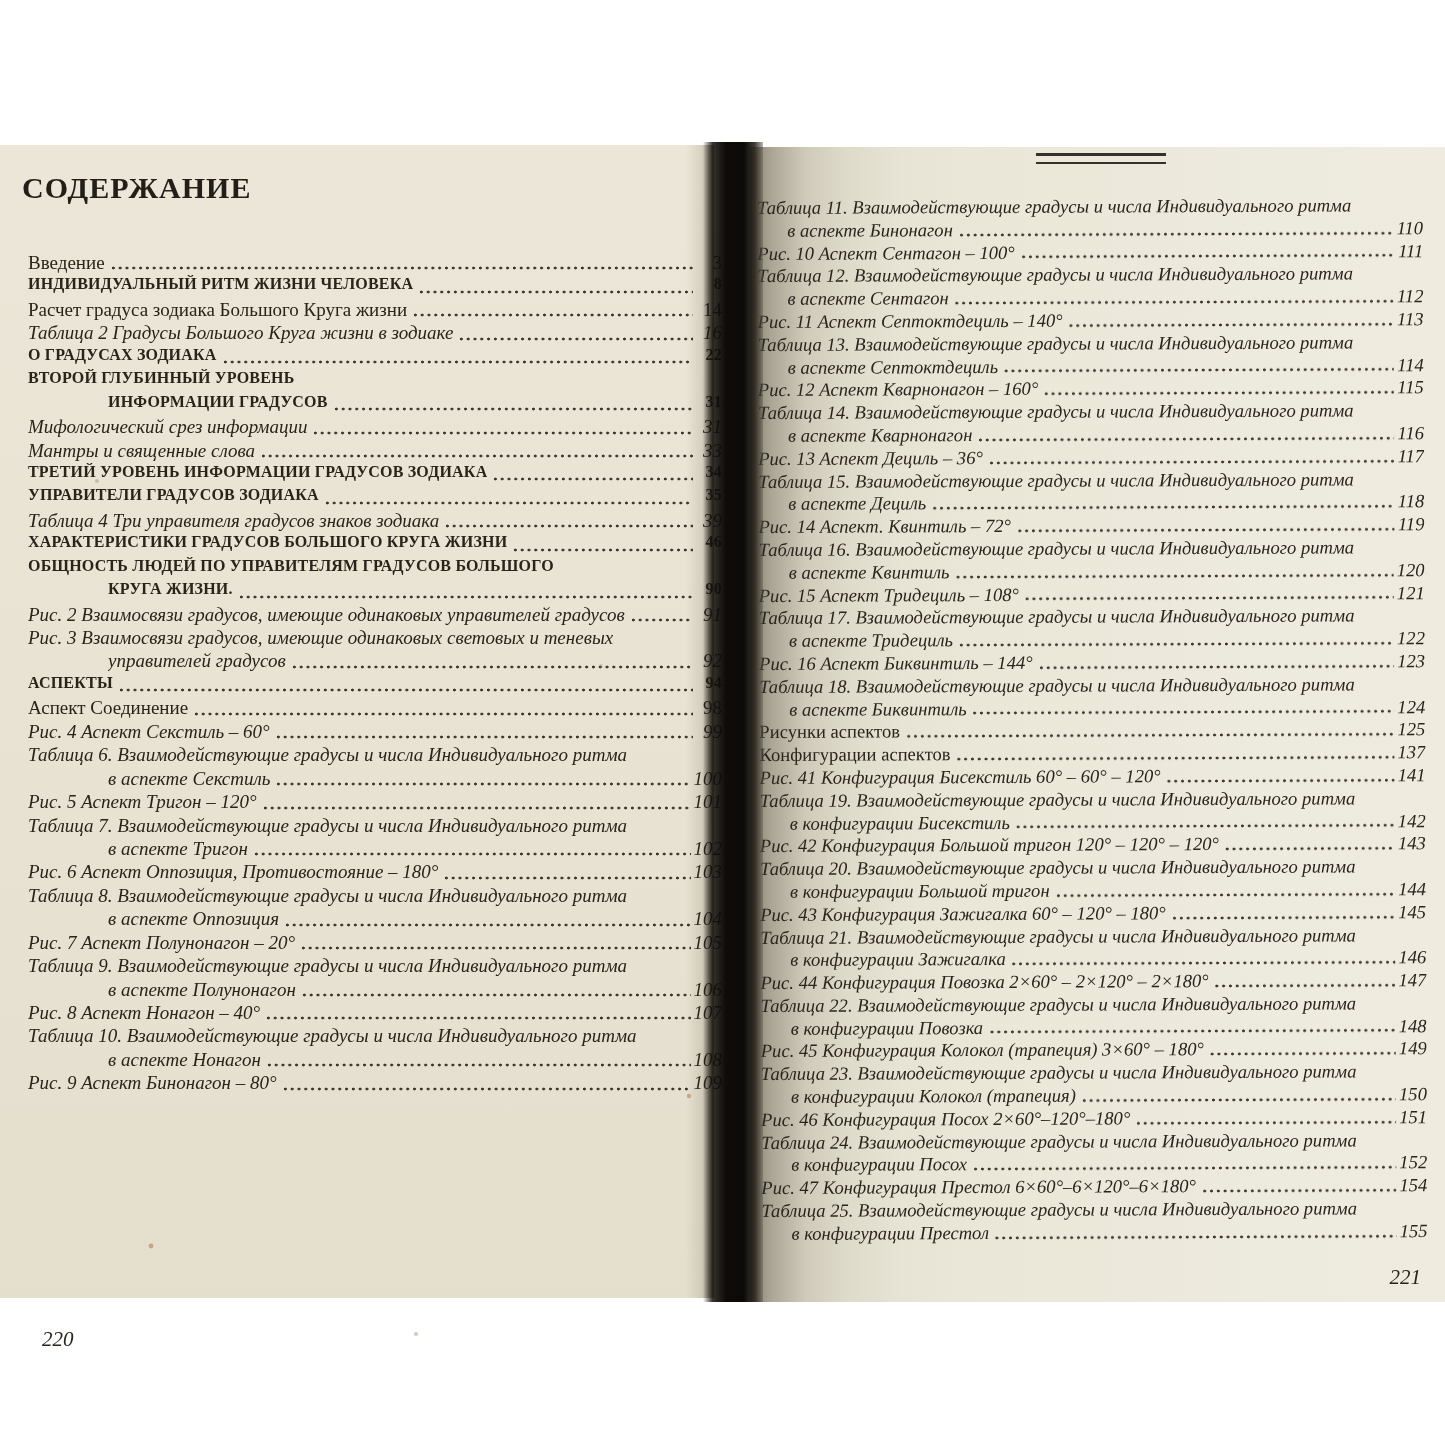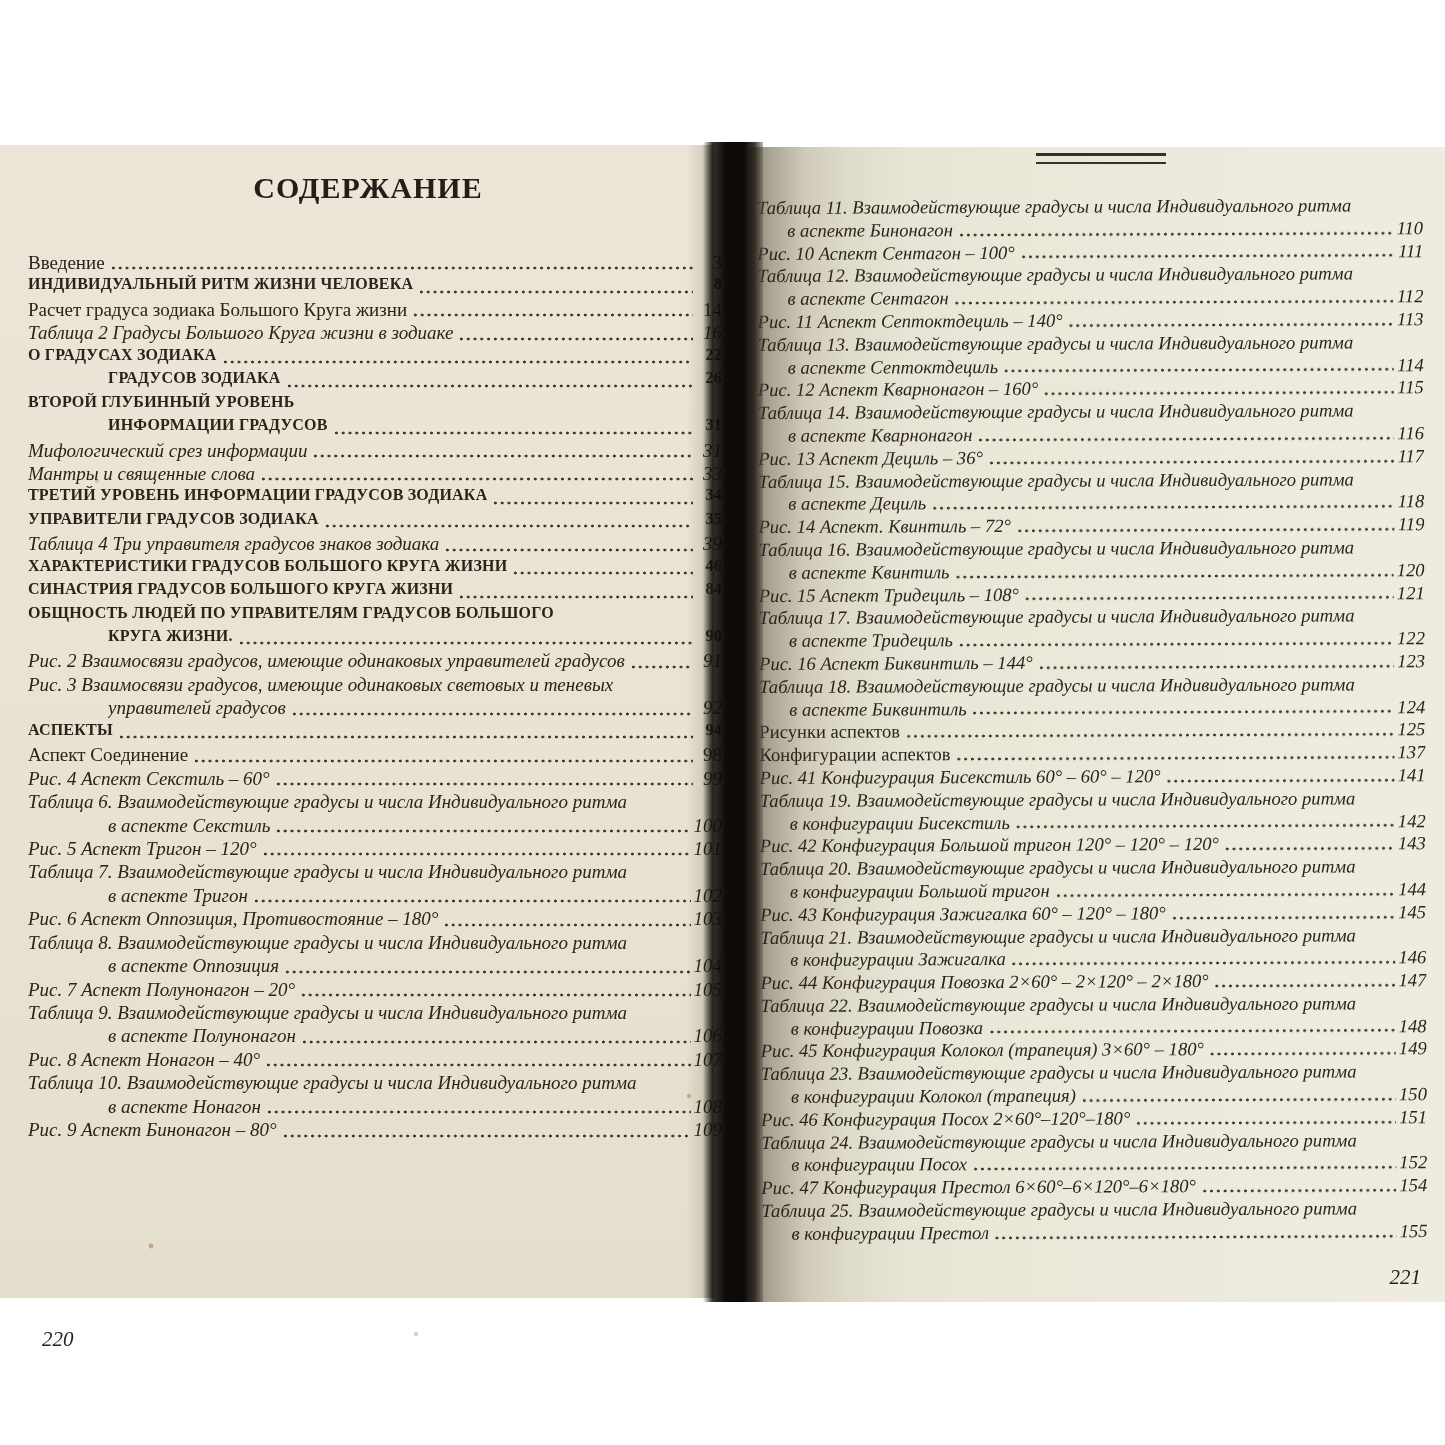--- a/index.html
+++ b/index.html
@@ -45,21 +45,21 @@
   }
 
   
   .header-rule { position: absolute; left: 286px; top: 6px; width: 130px; }
   .header-rule span { display: block; height: 2.5px; background: #34302a; margin-bottom: 6px; }
 
   
   .toc-title {
     position: absolute; top: 26px; left: 0; width: 100%;
     padding-left: 22px; box-sizing: border-box;
-    text-align: center;
+    text-align: left;
     font-weight: bold; font-size: 30px; letter-spacing: 1px;
     color: #231e17;
   }
 
   
   .toc-list { position: absolute; }
   .page.left .toc-list { left: 8px; top: 107px; width: 694px; margin-left: 20px; }
   .page.right .toc-list {
     left: 7px; top: 50px; width: 666px;
     transform: rotate(-0.25deg); transform-origin: left top;
@@ -137,25 +137,20 @@
         <div class="row italic">
           <span class="t">Таблица 2 Градусы Большого Круга жизни в зодиаке</span>
           <span class="leader"></span>
           <span class="n">16</span>
         </div>
         <div class="row caps">
           <span class="t">О ГРАДУСАХ ЗОДИАКА</span>
           <span class="leader"></span>
           <span class="n">22</span>
         </div>
-        <div class="row caps indent">
-          <span class="t">ГРАДУСОВ ЗОДИАКА</span>
-          <span class="leader"></span>
-          <span class="n">26</span>
-        </div>
         <div class="row caps">
           <span class="t">ВТОРОЙ ГЛУБИННЫЙ УРОВЕНЬ</span>
         </div>
         <div class="row caps indent">
           <span class="t">ИНФОРМАЦИИ ГРАДУСОВ</span>
           <span class="leader"></span>
           <span class="n">31</span>
         </div>
         <div class="row italic">
           <span class="t">Мифологический срез информации</span>
@@ -179,25 +174,20 @@
         </div>
         <div class="row italic">
           <span class="t">Таблица 4 Три управителя градусов знаков зодиака</span>
           <span class="leader"></span>
           <span class="n">39</span>
         </div>
         <div class="row caps">
           <span class="t">ХАРАКТЕРИСТИКИ ГРАДУСОВ БОЛЬШОГО КРУГА ЖИЗНИ</span>
           <span class="leader"></span>
           <span class="n">46</span>
-        </div>
-        <div class="row caps">
-          <span class="t">СИНАСТРИЯ ГРАДУСОВ БОЛЬШОГО КРУГА ЖИЗНИ</span>
-          <span class="leader"></span>
-          <span class="n">84</span>
         </div>
         <div class="row caps">
           <span class="t">ОБЩНОСТЬ ЛЮДЕЙ ПО УПРАВИТЕЛЯМ ГРАДУСОВ БОЛЬШОГО</span>
         </div>
         <div class="row caps indent">
           <span class="t">КРУГА ЖИЗНИ.</span>
           <span class="leader"></span>
           <span class="n">90</span>
         </div>
         <div class="row italic">

